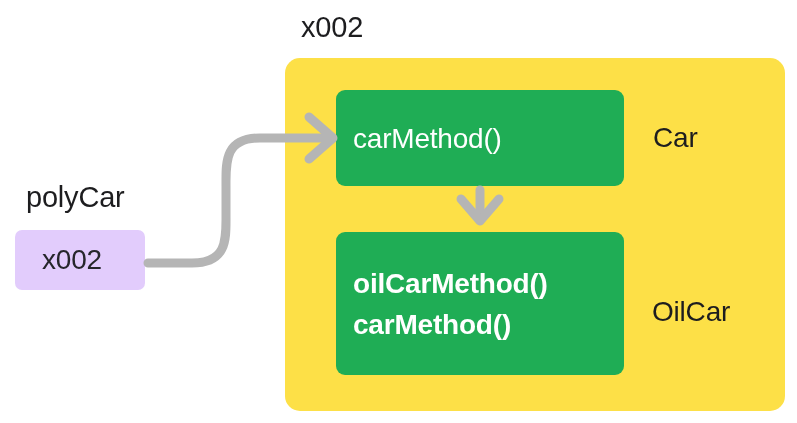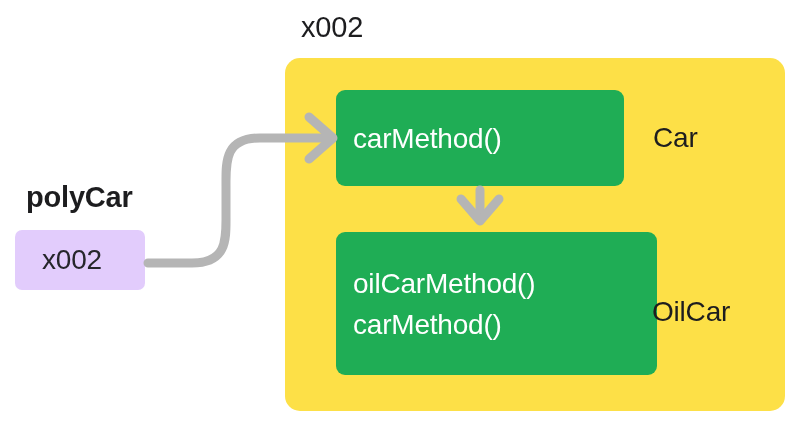--- a/index.html
+++ b/index.html
@@ -22,21 +22,20 @@
   
   .var-label {
     position: absolute;
     left: 26px;
     top: 180px;
     font-size: 29px;
     line-height: 34px;
     color: #1d1d1f;
     letter-spacing: -0.2px;
     white-space: nowrap;
-    font-weight: bold;
   }
   .var-box {
     position: absolute;
     left: 15px;
     top: 230px;
     width: 130px;
     height: 60px;
     background: #E2CCFC;
     border-radius: 7px;
     display: flex;
@@ -87,22 +86,23 @@
   }
   .method-box.box-car {
     left: 51px;
     top: 32px;
     width: 288px;
     height: 96px;
   }
   .method-box.box-oilcar {
     left: 51px;
     top: 174px;
-    width: 321px;
+    width: 288px;
     height: 143px;
+    font-weight: bold;
   }
   .method-text {
     font-size: 28px;
     line-height: 41px;
     color: #ffffff;
     letter-spacing: -0.2px;
     white-space: nowrap;
   }
 
   

